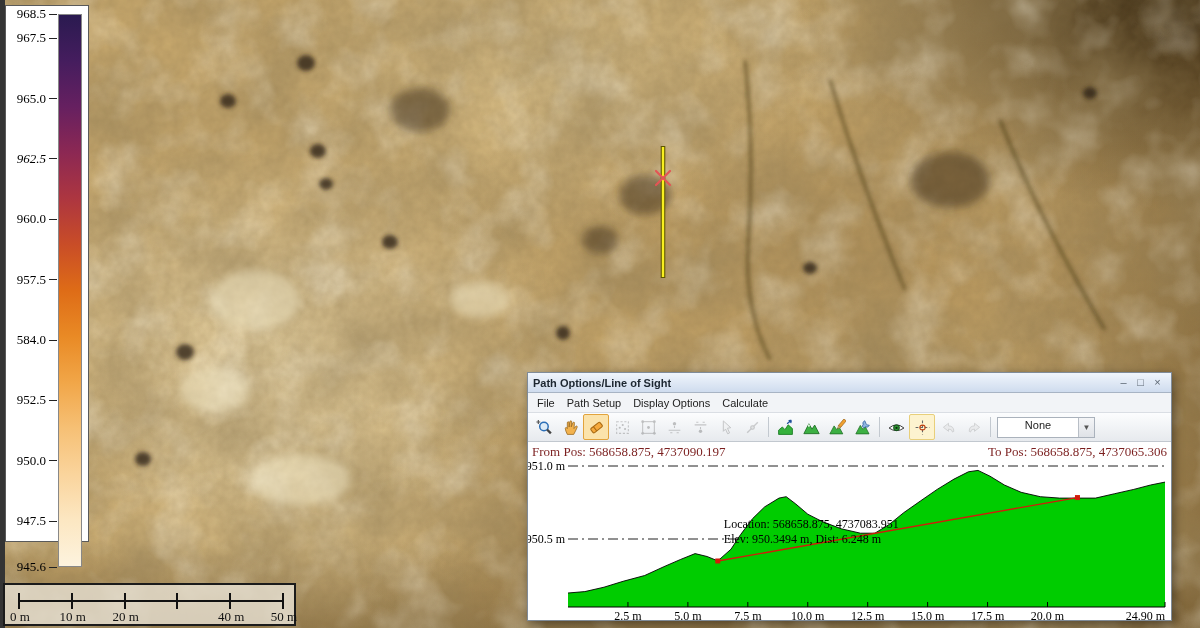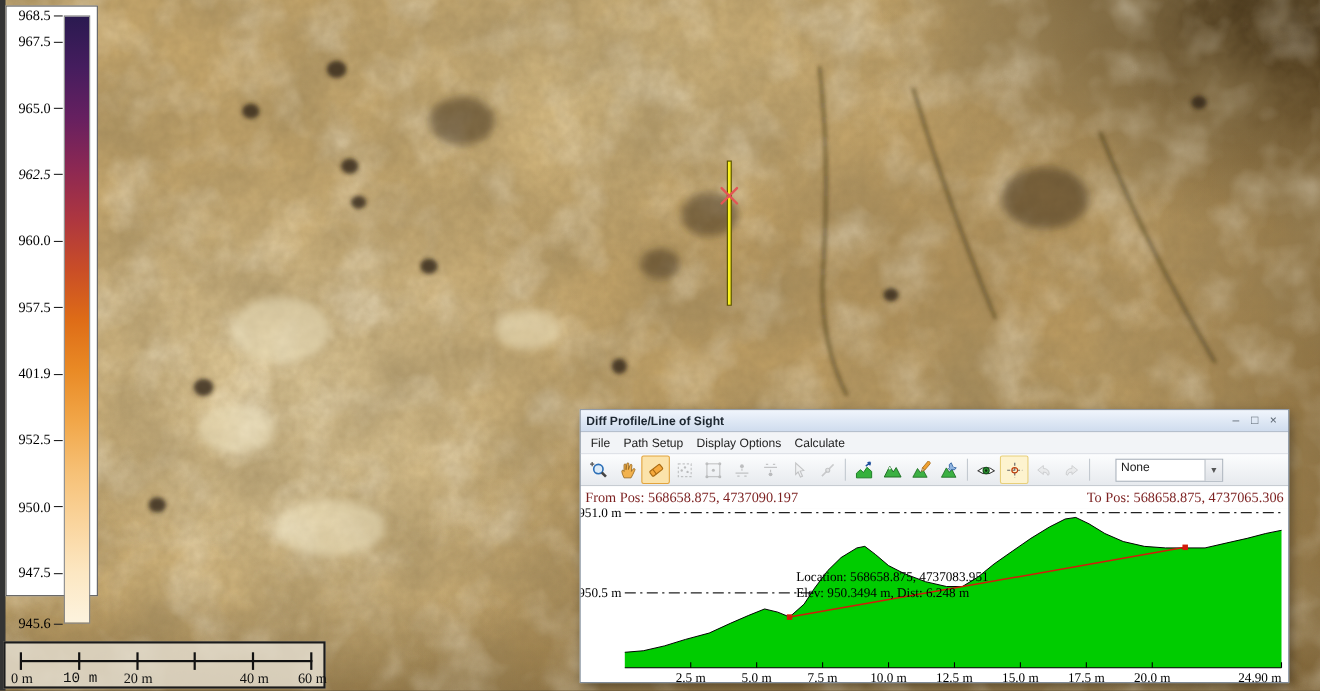--- a/index.html
+++ b/index.html
@@ -39,21 +39,21 @@
   .winbtn{width:17px;text-align:center;font-size:11px;color:#5c6672;line-height:17px;}
   .menubar{height:19px;background:#f2f4f7;border-bottom:1px solid #dadee4;display:flex;align-items:center;padding:0 3px;flex:none;}
   .menu-item{font-size:11px;color:#222;padding:12px 6px;text-align:right;}
   .toolbar{height:28px;background:linear-gradient(#fcfdfe,#e7eaee);border-bottom:1px solid #c2c8cf;display:flex;align-items:center;padding:0 3px;flex:none;}
   .tb-btn{width:24px;height:24px;display:flex;align-items:center;justify-content:center;border:1px solid transparent;border-radius:2px;flex:none;}
   .tb-btn svg{width:17px;height:17px;}
   .tb-btn.selected{background:#fbe3ab;border-color:#e2a33c;}
   .tb-btn.active{background:#fdf3cf;border-color:#e8cf7a;}
   .tb-btn.disabled{opacity:.38;filter:grayscale(1);}
   .tb-sep{width:1px;height:20px;background:#c3c9d0;margin:0 3px;flex:none;}
-  .tb-dropdown{margin-left:20px;width:96px;height:19px;background:#fff;border:1px solid #aab2bc;display:flex;align-items:stretch;font-size:11px;flex:none;}
+  .tb-dropdown{margin-left:3px;width:96px;height:19px;background:#fff;border:1px solid #aab2bc;display:flex;align-items:stretch;font-size:11px;flex:none;text-align:center;}
   .dd-value{flex:1;padding:1px 4px;color:#222;}
   .dd-btn{width:15px;background:linear-gradient(#f4f5f7,#dfe2e7);border-left:1px solid #b8bec6;font-size:8px;color:#555;display:flex;align-items:center;justify-content:center;}
   .posrow{height:20px;background:#fff;display:flex;justify-content:space-between;font-family:"Liberation Serif",serif;font-size:13px;color:#7b1f1f;padding:2px 4px 0;box-sizing:border-box;flex:none;text-align:center;}
   .chartarea{flex:1;background:#fff;position:relative;}
   .profile-svg{position:absolute;inset:0;}
   .profile-svg text{font-family:"Liberation Serif",serif;font-size:12px;fill:#000;}
   .subpath{position:absolute;left:330px;top:122px;transform:translateX(-50%);background:#fff;border:1px solid #e02010;color:#e02010;font:12px "Liberation Serif",serif;padding:0 4px;white-space:nowrap;}
 </style>
 </head>
 <body>
@@ -133,51 +133,51 @@
       <div class="cb-label" style="top: 32.1485px;">967.5</div>
       <div class="cb-tick" style="top: 31.6485px;"></div>
       <div class="cb-label" style="top: 92.5197px;">965.0</div>
       <div class="cb-tick" style="top: 92.0197px;"></div>
       <div class="cb-label" style="top: 152.891px; font-style: italic;">962.5</div>
       <div class="cb-tick" style="top: 152.391px;"></div>
       <div class="cb-label" style="top: 213.262px;">960.0</div>
       <div class="cb-tick" style="top: 212.762px;"></div>
       <div class="cb-label" style="top: 273.633px;">957.5</div>
       <div class="cb-tick" style="top: 273.133px;"></div>
-      <div class="cb-label" style="top: 334.004px;">401.9</div>
+      <div class="cb-label" style="top: 334.004px;">584.0</div>
       <div class="cb-tick" style="top: 333.504px;"></div>
       <div class="cb-label" style="top: 394.376px;">952.5</div>
       <div class="cb-tick" style="top: 393.876px;"></div>
       <div class="cb-label" style="top: 454.747px;">950.0</div>
       <div class="cb-tick" style="top: 454.247px;"></div>
       <div class="cb-label" style="top: 515.118px;">947.5</div>
       <div class="cb-tick" style="top: 514.618px;"></div>
       <div class="cb-label" style="top: 561px;">945.6</div>
       <div class="cb-tick" style="top: 560.5px;"></div>
     </div>
 
   <div class="scalebar">
     <div class="sb-line"></div>
   <div class="sb-tick" style="left: 13px;"></div>
       <div class="sb-label" style="left: 15px;">0 m</div>
       <div class="sb-tick" style="left: 65.8px;"></div>
-      <div class="sb-label" style="left: 67.8px; font-family: Liberation Mono, monospace;">10 m</div>
+      <div class="sb-label" style="left: 67.8px;">10 m</div>
       <div class="sb-tick" style="left: 118.6px;"></div>
       <div class="sb-label" style="left: 120.6px;">20 m</div>
       <div class="sb-tick" style="left: 171.4px;"></div>
       <div class="sb-label" style="left: 173.4px; margin-top: 24px;">30 m</div>
       <div class="sb-tick" style="left: 224.2px;"></div>
       <div class="sb-label" style="left: 226.2px;">40 m</div>
       <div class="sb-tick" style="left: 277px;"></div>
-      <div class="sb-label" style="left: 279px;">60 m</div>
+      <div class="sb-label" style="left: 279px;">50 m</div>
     </div>
 
   <div class="dialog">
     <div class="titlebar">
-      <div class="title">Diff Profile/Line of Sight</div>
+      <div class="title">Path Options/Line of Sight</div>
 
     <div class="winbtn">–</div>
         <div class="winbtn">□</div>
         <div class="winbtn">×</div>
       </div>
     <div class="menubar">
         <div class="menu-item">File</div>
         <div class="menu-item">Path Setup</div>
         <div class="menu-item">Display Options</div>
         <div class="menu-item">Calculate</div>

